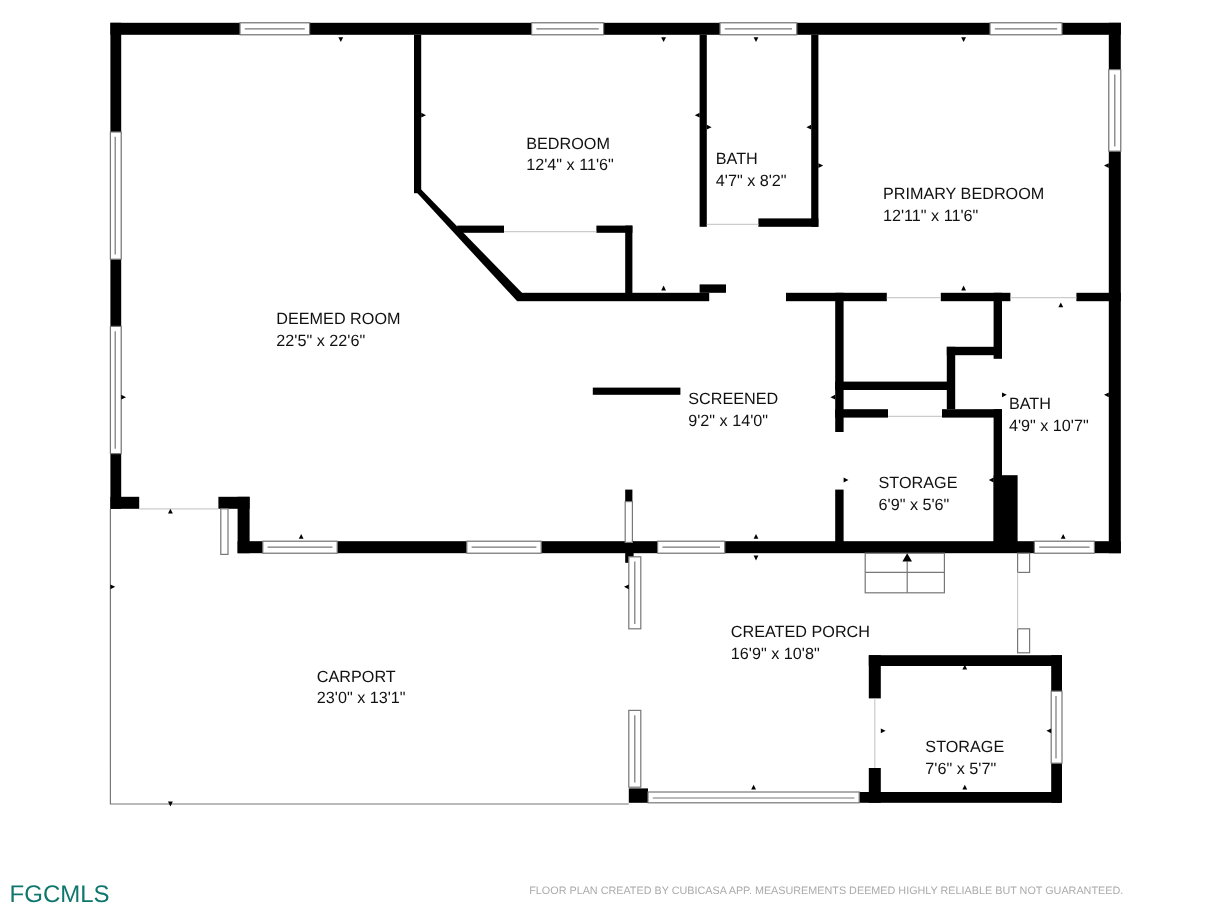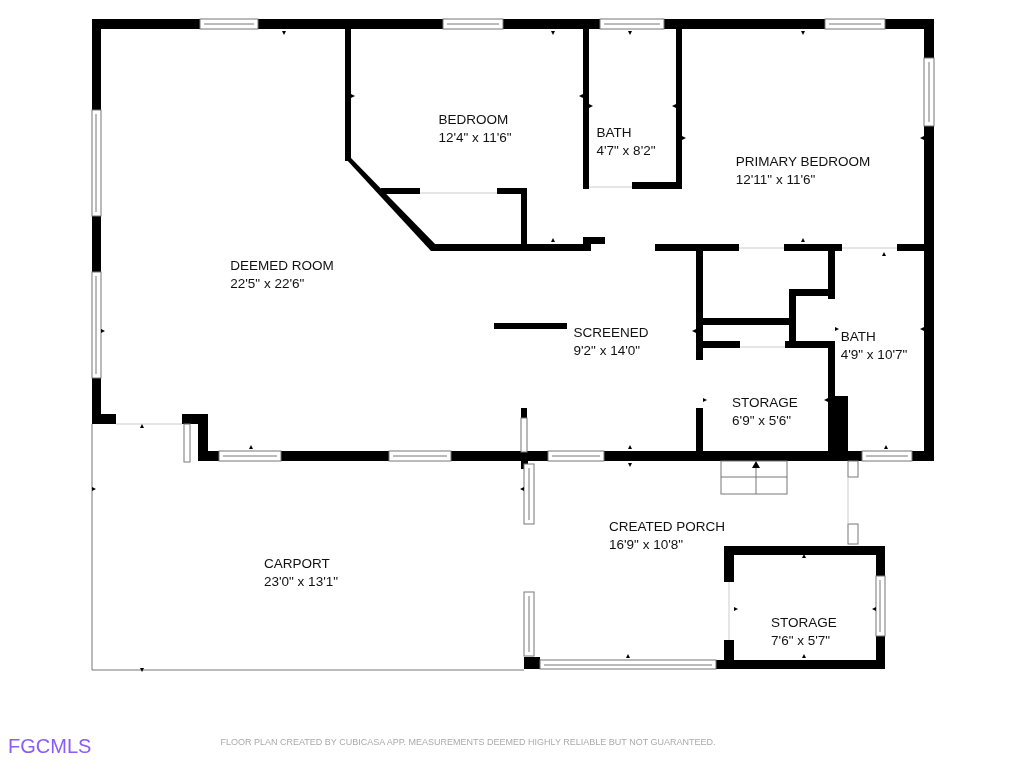--- a/index.html
+++ b/index.html
@@ -5,22 +5,22 @@
   html, body { margin:0; padding:0; background:#ffffff; }
   body { width:1024px; height:768px; position:relative; overflow:hidden; font-family:"Liberation Sans", sans-serif; }
   #plan { position:absolute; left:0; top:0; width:1024px; height:768px; }
   .wall { fill:#000; }
   .win { fill:#fff; stroke:#777; stroke-width:1; }
   .thin { stroke:#777; stroke-width:1; fill:none; }
   .opening { stroke:#ccc; stroke-width:1; fill:none; }
   .tick { fill:#000; }
   .room-label { position:absolute; text-align:left; color:#111; font-size:13.5px; line-height:18px; transform:translateX(-50%); white-space:nowrap; }
   .room-label span { display:block; }
-  #logo { position:absolute; left:8px; top:735px; font-size:20px; color:#8b5cf6; letter-spacing:0px; font-family:"Liberation Sans", sans-serif; font-weight:normal; }
-  #disclaimer { position:absolute; left:0; width:936px; top:737px; text-align:center; font-size:9px; color:#aaa; padding-left:0; }
+  #logo { position:absolute; left:8px; top:735px; font-size:20px; color:#0f766e; letter-spacing:0px; font-family:"Liberation Sans", sans-serif; font-weight:normal; }
+  #disclaimer { position:absolute; left:0; width:936px; top:737px; text-align:right; font-size:9px; color:#aaa; padding-left:0; }
   #disclaimer span { position:relative; left:0px; }
 </style>
 </head>
 <body>
 
 <svg id="plan" viewBox="0 0 1024 768" xmlns="http://www.w3.org/2000/svg">
 
   <g>
     <rect class="wall" x="92" y="19" width="842" height="10"></rect>
 

